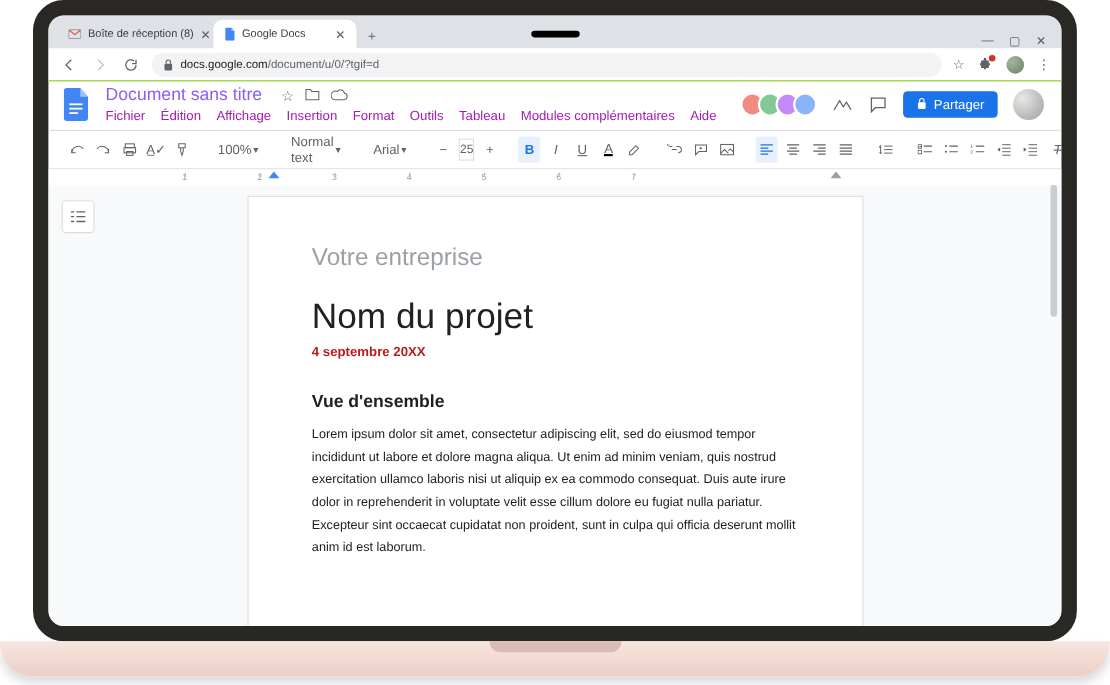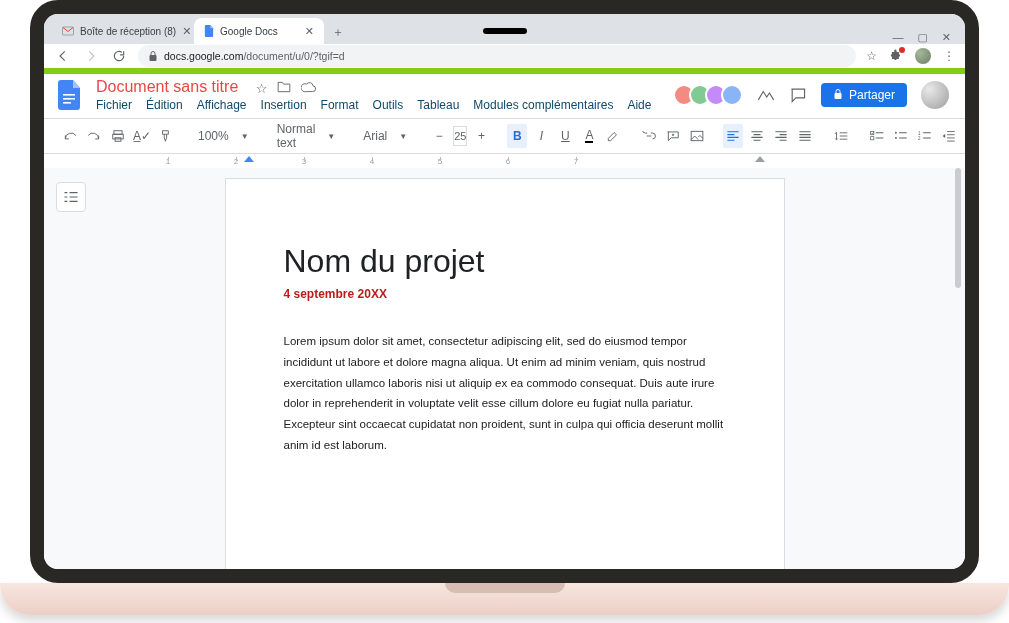--- a/index.html
+++ b/index.html
@@ -64,56 +64,56 @@
     min-width: 130px;
     max-width: 140px;
     white-space: nowrap;
     overflow: hidden;
   }
   .tab.active { background: #fff; }
   .tab-close { margin-left: auto; color: #5f6368; font-size: 11px; }
   .new-tab { width: 24px; height: 24px; display:flex; align-items:center; justify-content:center; color:#5f6368; }
   .win-ctrls { margin-left:auto; display:flex; gap:14px; padding-right:14px; color:#5f6368; font-size:11px; }
   .addr-bar {
-    display:flex; align-items:center; height: 30px; background:#fff; border-bottom: 6px solid #84cc16;
+    display:flex; align-items:center; height: 30px; background:#fff; border-bottom: 1px solid #84cc16;
     padding: 0 10px; gap: 10px;
   }
   .addr-btn { color:#5f6368; display:flex; align-items:center; justify-content:center; width:18px; height:18px; }
   .url-box {
     flex:1; display:flex; align-items:center; gap:6px;
     background: #f1f3f4; border-radius: 14px; padding: 2px 10px; height: 22px;
     font-size: 10.5px; color: #5f6368;
   }
   .url-host { color: #202124; }
   .addr-right { display:flex; gap:12px; align-items:center; }
   .ext-badge { width:6px; height:6px; background:#d93025; border-radius:50%; }
   .avatar-sm { width:16px; height:16px; border-radius:50%; background: radial-gradient(circle at 30% 30%, #a5b89e, #6b7d63); }
   .docs-header { display:flex; align-items:center; padding: 4px 16px 0 10px; gap:10px; }
   .docs-logo { width:32px; height:32px; display:flex; align-items:center; justify-content:center; }
   .title-area { flex:1; }
-  .doc-title { font-size:16px; color:#ef4444; }
+  .doc-title { font-size:16px; color:#8b5cf6; }
   .title-icons { display:inline-flex; gap:10px; margin-left:14px; color:#5f6368; font-size:13px; vertical-align:middle; }
-  .menu-bar { display:flex; gap:14px; font-size:12px; color:#0c4a6e; margin-top:2px; }
+  .menu-bar { display:flex; gap:14px; font-size:12px; color:#a21caf; margin-top:2px; }
   .header-right { display:flex; align-items:center; gap:14px; }
   .collab-avatars { display:flex; }
   .collab-avatars span { width:22px; height:22px; border-radius:50%; border:2px solid #fff; margin-left:-6px; }
   .av1{background:#f28b82;} .av2{background:#81c995;} .av3{background:#c58af9;} .av4{background:#8ab4f8;}
   .share-btn {
     display:flex; align-items:flex-start; gap:6px;
     background:#1a73e8; color:#fff; font-size:12px; font-weight:500;
     border-radius:4px; padding:5px 12px;
   }
   .avatar-lg { width:28px; height:28px; border-radius:50%; background: radial-gradient(circle at 30% 30%, #e8e8e8, #9e9e9e); }
   .toolbar {
     display:flex; align-items:center; gap:4px; height:36px; border-top:1px solid #dadce0;
     border-bottom:1px solid #dadce0; padding: 0 16px; margin-top:6px; color:#5f6368; font-size:12px;
   }
   .tb-btn { display:flex; align-items:center; justify-content:center; min-width:20px; height:24px; border-radius:2px; padding:0 2px; }
   .tb-sep { width:1px; height:20px; background:#dadce0; margin:0 4px; }
-  .tb-select { display:flex; align-items:center; gap:12px; padding:0 6px; height:24px; }
+  .tb-select { display:flex; align-items:center; gap:0; padding:0 6px; height:24px; }
   .tb-select .chev { font-size:8px; color:#5f6368; }
   .tb-num { width:26px; height:20px; border:1px solid #dadce0; display:flex; align-items:center; justify-content:center; font-size:11px; }
   .tb-bold { font-weight:700; color:#1a73e8; background:#e8f0fe; border-radius:2px; width:22px; }
   .tb-active { color:#1a73e8; background:#e8f0fe; border-radius:2px; }
   .ruler { height:14px; background:#fff; display:flex; align-items:center; padding-left:90px; font-size:8px; color:#9aa0a6; position:relative; }
   .ruler .indent-left { position:absolute; left:200px; top:2px; }
   .ruler .indent-right { position:absolute; right:200px; top:2px; }
   .ruler-tick { flex:0 0 68px; text-align:center; position:relative; }
   .ruler-tick::after { content:""; position:absolute; left:50%; top:0; width:1px; height:4px; background:#bbb;}
   .edit-area { flex:1; background:#f8f9fa; position:relative; overflow:hidden; }
@@ -459,22 +459,24 @@
       <div class="edit-area">
         <div class="outline-btn">
           <svg width="16" height="14" viewBox="0 0 22 18">
               <path d="M2 3h4M2 9h4M2 15h4M9 3h11M9 9h11M9 15h11" stroke="#5f6368" stroke-width="1.6"></path>
             </svg>
         </div>
         <div class="vscroll">
             <div class="thumb"></div>
           </div>
         <div class="page">
+          <div class="biz">Votre entreprise</div>
           <div class="proj">Nom du projet</div>
           <div class="date">4 septembre 20XX</div>
+          <div class="section">Vue d'ensemble</div>
           <div class="body">Lorem ipsum dolor sit amet, consectetur adipiscing elit, sed do eiusmod tempor incididunt ut labore et dolore magna aliqua. Ut enim ad minim veniam, quis nostrud exercitation ullamco laboris nisi ut aliquip ex ea commodo consequat. Duis aute irure dolor in reprehenderit in voluptate velit esse cillum dolore eu fugiat nulla pariatur. Excepteur sint occaecat cupidatat non proident, sunt in culpa qui officia deserunt mollit anim id est laborum.</div>
         </div>
       </div>
 
     </div>
   </div>
   <div class="base">
     <div class="base-notch"></div>
   </div>
 </div>

